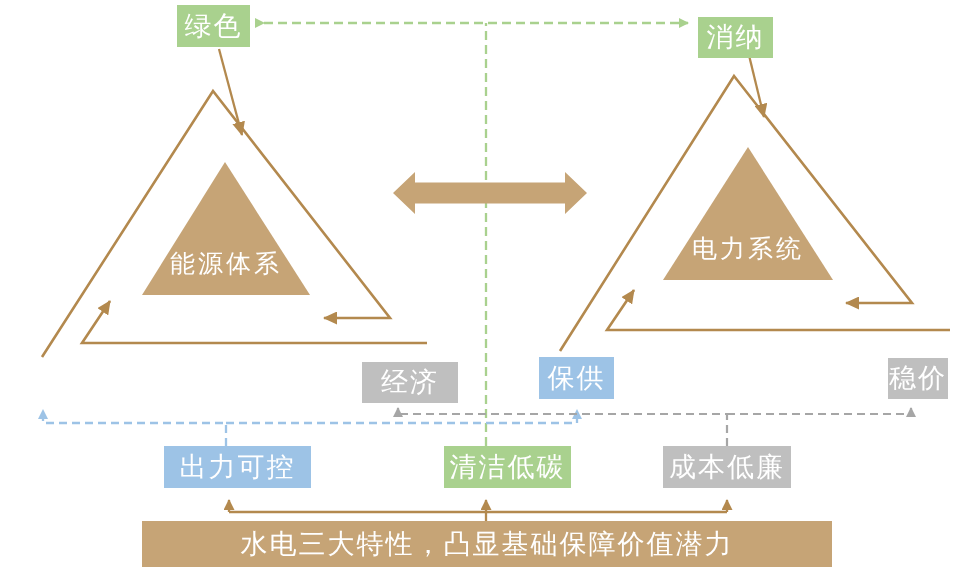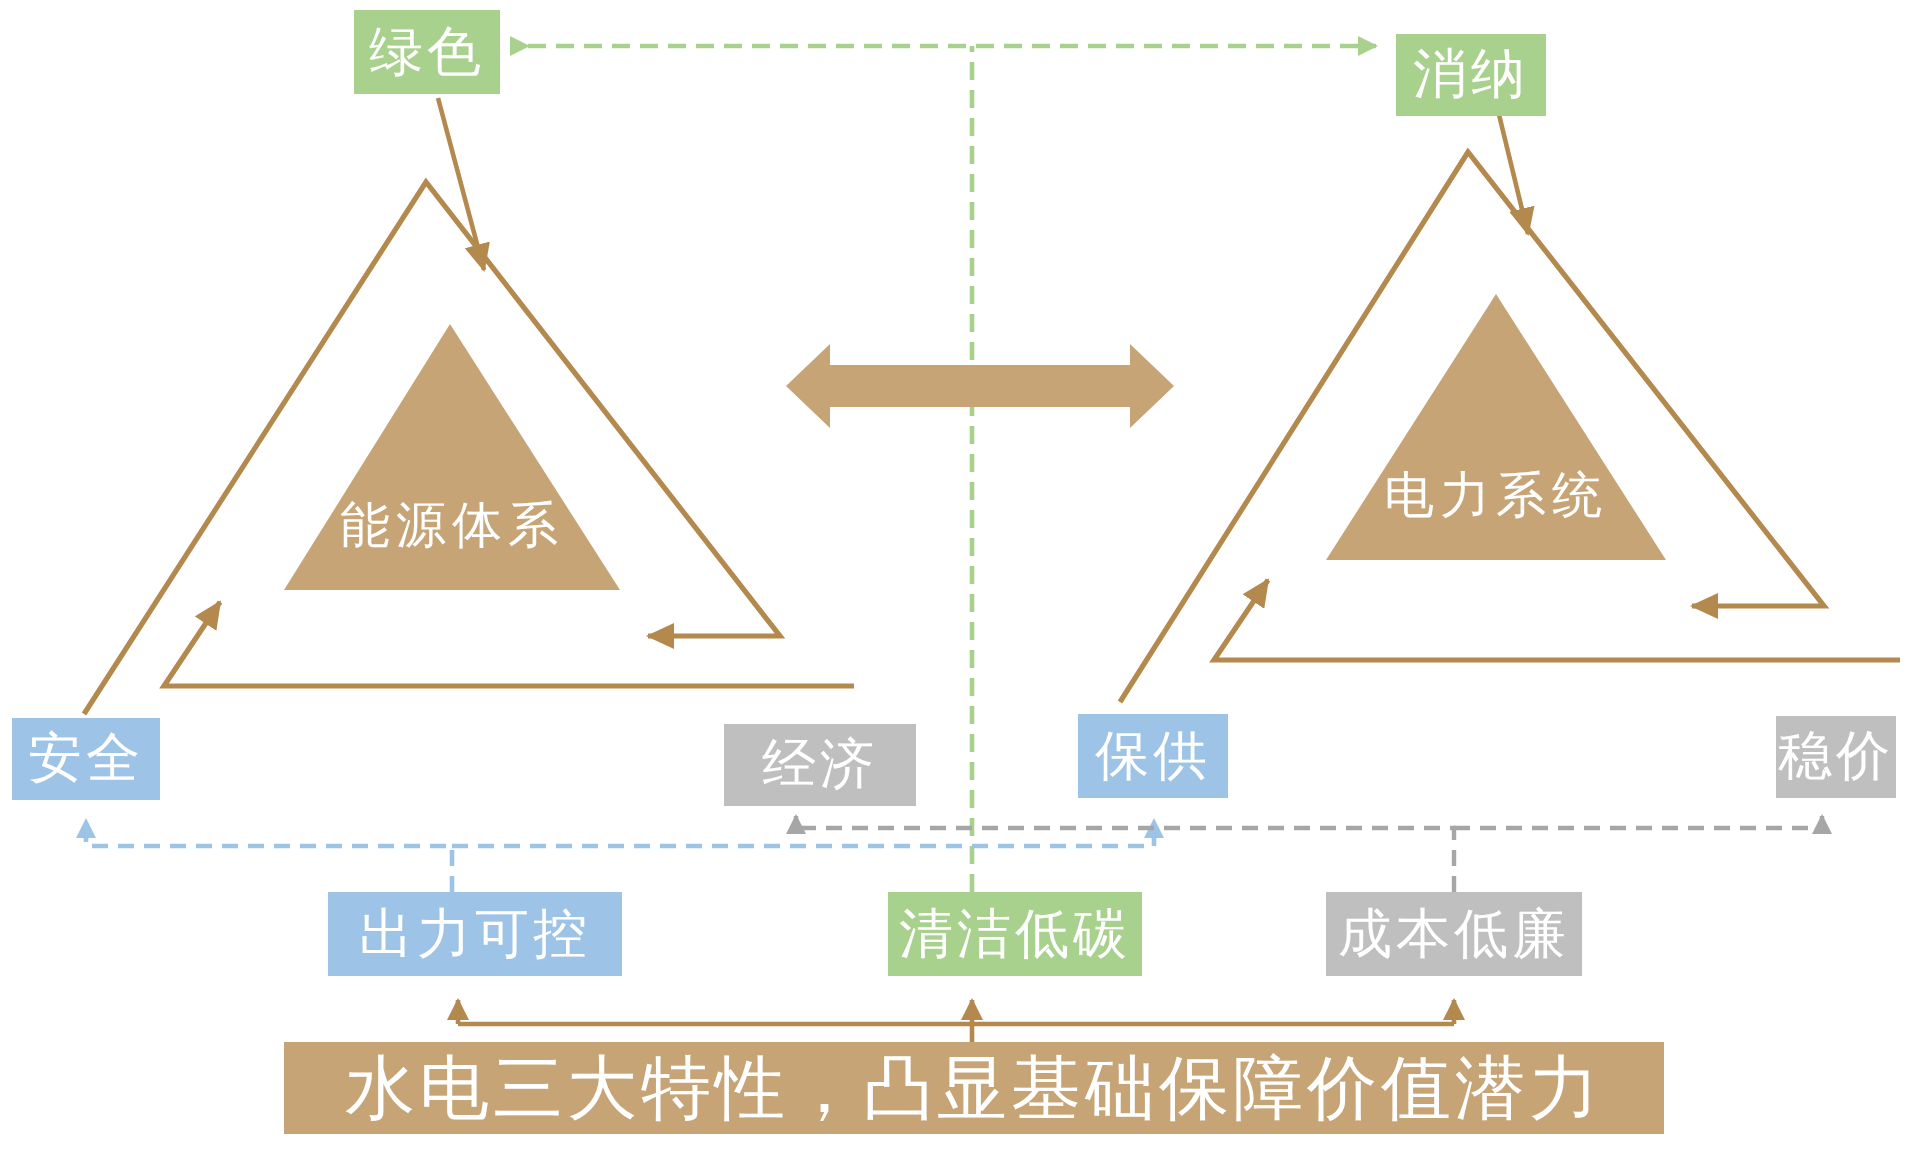--- a/index.html
+++ b/index.html
@@ -25,21 +25,21 @@
   .c-green{background:var(--green);}
   .c-blue{background:var(--blue);}
   .c-gray{background:var(--gray-fill);}
   .tri-label{
     position:absolute;display:flex;align-items:center;justify-content:center;
     color:var(--text-white);font-size:25px;letter-spacing:3px;line-height:1;white-space:nowrap;
   }
   .banner{
     position:absolute;display:flex;align-items:center;justify-content:center;
     background:var(--tan-fill);color:var(--text-white);
-    font-size:35px;letter-spacing:2px;line-height:1;white-space:nowrap;
+    font-size:27px;letter-spacing:2px;line-height:1;white-space:nowrap;
   }
   .ln-tan{stroke:var(--tan-line);stroke-width:2.6;fill:none;}
   .ln-tan-thin{stroke:var(--tan-line);stroke-width:2.3;fill:none;}
   .f-tanfill{fill:var(--tan-fill);}
   .f-tan{fill:var(--tan-line);}
   .f-green{fill:var(--green);}
   .f-blue{fill:var(--blue);}
   .f-gray{fill:var(--gray-line);}
   .dash-green{stroke:var(--green);stroke-width:2.3;fill:none;stroke-dasharray:9 5;}
   .dash-blue{stroke:var(--blue);stroke-width:2.3;fill:none;stroke-dasharray:8 5;}
@@ -91,21 +91,20 @@
     <polygon class="f-tanfill" points="393,193 415,172 415,182.5 565,182.5 565,172 587,193 565,214 565,203.5 415,203.5 415,214"></polygon>
 
     <path class="ln-tan-thin" d="M229 512 L727 512"></path>
     <path class="ln-tan-thin" d="M229 512 L229 500" marker-end="url(#mk-tan-s)"></path>
     <path class="ln-tan-thin" d="M486 521 L486 500" marker-end="url(#mk-tan-s)"></path>
     <path class="ln-tan-thin" d="M727 512 L727 500" marker-end="url(#mk-tan-s)"></path>
   </svg>
 
   <div class="tag c-green" style="left:177px;top:5px;width:73px;height:42px">绿色</div>
   <div class="tag c-green" style="left:698px;top:17px;width:75px;height:41px">消纳</div>
-  <div class="tag c-blue" style="left:6px;top:359px;width:74px;height:41px">安全</div>
   <div class="tag c-gray" style="left:362px;top:362px;width:96px;height:41px">经济</div>
   <div class="tag c-blue" style="left:539px;top:357px;width:75px;height:42px">保供</div>
   <div class="tag c-gray" style="left:888px;top:358px;width:60px;height:41px">稳价</div>
 
   <div class="tri-label" style="left:136px;top:246px;width:180px;height:34px">能源体系</div>
   <div class="tri-label" style="left:658px;top:231px;width:180px;height:34px">电力系统</div>
 
   <div class="tag c-blue" style="left:164px;top:446px;width:147px;height:42px">出力可控</div>
   <div class="tag c-green" style="left:444px;top:446px;width:127px;height:42px">清洁低碳</div>
   <div class="tag c-gray" style="left:663px;top:446px;width:128px;height:42px">成本低廉</div>

